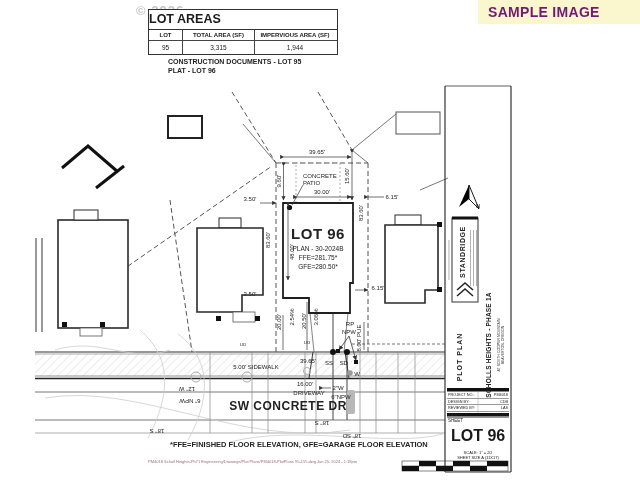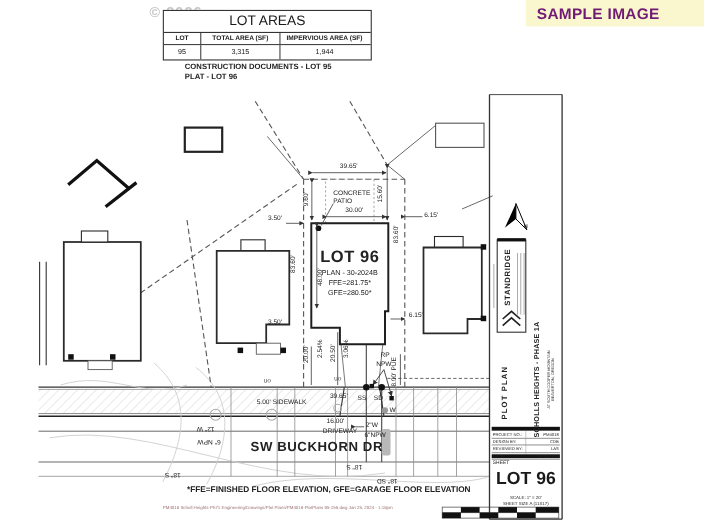--- a/index.html
+++ b/index.html
@@ -7,21 +7,21 @@
         font-family:"Liberation Sans",sans-serif;color:#1a1a1a;}
   svg{position:absolute;left:0;top:0;}
   
   .banner{position:absolute;left:478px;top:0;width:162px;height:24px;background:#faf6cd;
           display:flex;align-items:center;padding-left:10px;box-sizing:border-box;
           font-size:14px;font-weight:bold;color:#701a75;letter-spacing:.3px;}
   
   .watermark{position:absolute;left:136px;top:3px;font-size:13px;font-weight:bold;color:#c6c6c6;letter-spacing:1px;}
   
   .tbl{position:absolute;left:148px;top:9px;width:188px;border:1.4px solid #333;background:#fff;}
-  .tbl-title{font-size:12.5px;font-weight:normal;text-align:center;padding:2px 0 3px;border-bottom:1.4px solid #333;}
+  .tbl-title{font-size:12.5px;font-weight:bold;text-align:left;padding:2px 0 3px;border-bottom:1.4px solid #333;}
   .tbl-row{display:grid;grid-template-columns:34px 72px 80px;}
   .tbl-row.hdr{border-bottom:1px solid #444;}
   .tbl-cell{font-size:6px;text-align:center;padding:2px 0;border-right:1px solid #444;}
   .tbl-cell:last-child{border-right:none;}
   .tbl-row.hdr .tbl-cell{font-weight:bold;}
   .tbl-row.val .tbl-cell{font-size:6.5px;padding:3px 0;}
   
   .notes{position:absolute;left:168px;top:57px;font-size:7px;font-weight:bold;line-height:9px;color:#222;}
   
   .lbl{position:absolute;font-size:6px;line-height:1.15;white-space:nowrap;color:#222;
@@ -278,21 +278,21 @@
   <div class="lbl" style="left:256px;top:367px;">5.00' SIDEWALK</div>
   <div class="lbl" style="left:329px;top:363px;">SS</div>
   <div class="lbl" style="left:344px;top:363px;">SD</div>
   <div class="lbl" style="left:357px;top:374px;">W</div>
   <div class="lbl" style="left:305px;top:384px;">16.00'</div>
   <div class="lbl" style="left:309px;top:393px;">DRIVEWAY</div>
   <div class="lbl" style="left:338px;top:388px;">2"W</div>
   <div class="lbl" style="left:341px;top:397px;">6"NPW</div>
   <div class="lbl r180" style="left:187px;top:389px;">12" W</div>
   <div class="lbl r180" style="left:190px;top:401px;">6" NPW</div>
-  <div class="lbl street" style="left:288px;top:407px;">SW BUCKHORN DR</div>
+  <div class="lbl street" style="left:288px;top:407px;">SW CONCRETE DR</div>
   <div class="lbl r180" style="left:322px;top:423px;">18" S</div>
   <div class="lbl r180" style="left:352px;top:436px;">18" SD</div>
   <div class="lbl r180" style="left:157px;top:431px;">18" S</div>
 
   <div class="footnote">*FFE=FINISHED FLOOR ELEVATION, GFE=GARAGE FLOOR ELEVATION</div>
   <div class="stamp">PM4018 Scholl Heights-Ph71 Engineering/Drawings/Plot Plans/PM4018-PlotPlans 95-155.dwg    Jan 25, 2024 - 1:18pm</div>
 
   <div class="lbl tb-n" style="left:478px;top:207px;">N</div>
   <div class="lbl r90 tb-firm" style="left:463px;top:252px;">STANDRIDGE</div>
   <div class="lbl r90 tb-plot" style="left:460px;top:357px;">PLOT PLAN</div>

